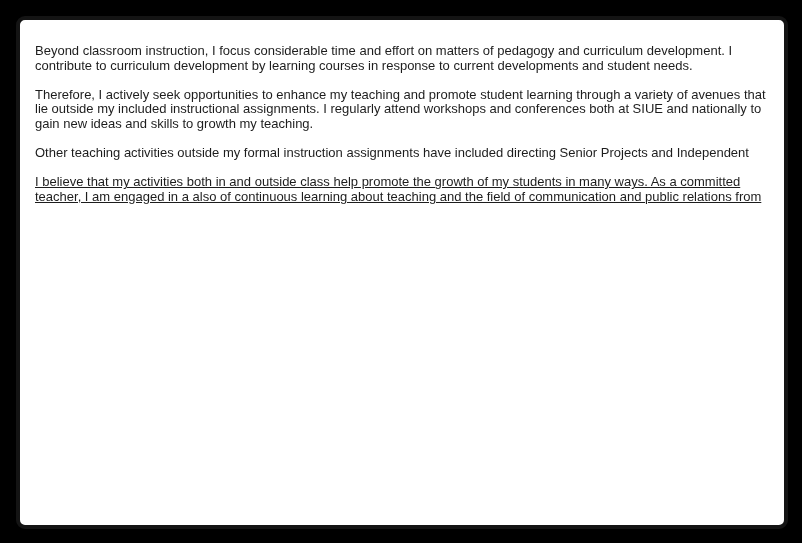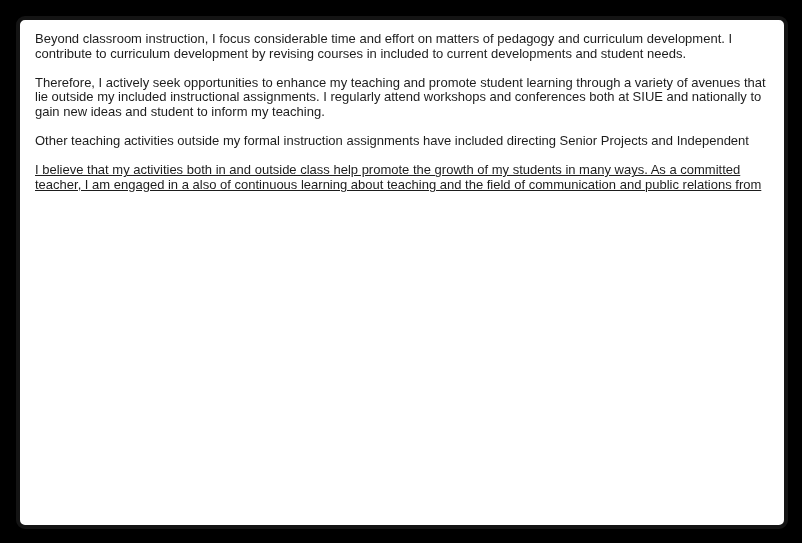--- a/index.html
+++ b/index.html
@@ -24,20 +24,21 @@
     background: var(--page-color, #ffffff);
     border: 4px solid #141414;
     border-radius: 9px;
     overflow: hidden;
   }
   .text-block {
     padding: 12px 2px 0 15px;
     color: var(--text-color, #1d1d1d);
     font-size: 13px;
     line-height: 14.6px;
+    margin-top: 12px;
   }
   .para {
     margin: 0 0 14.6px 0;
     padding: 0;
   }
   .para:last-child {
     margin-bottom: 0;
     text-decoration: underline;
   }
   .line {
@@ -47,27 +48,27 @@
 </style>
 </head>
 <body>
 
 <div class="canvas">
   <div class="sheet">
     <div class="text-block">
 
       <p class="para">
         <span class="line">Beyond classroom instruction, I focus considerable time and effort on matters of pedagogy and curriculum development. I</span>
-        <span class="line">contribute to curriculum development by revising courses in included to current developments and student needs.</span>
+        <span class="line">contribute to curriculum development by learning courses in response to current developments and student needs.</span>
       </p>
 
       <p class="para">
         <span class="line">Therefore, I actively seek opportunities to enhance my teaching and promote student learning through a variety of avenues that</span>
         <span class="line">lie outside my included instructional assignments. I regularly attend workshops and conferences both at SIUE and nationally to</span>
-        <span class="line">gain new ideas and student to inform my teaching.</span>
+        <span class="line">gain new ideas and skills to growth my teaching.</span>
       </p>
 
       <p class="para">
         <span class="line">Other teaching activities outside my formal instruction assignments have included directing Senior Projects and Independent</span>
       </p>
 
       <p class="para">
         <span class="line">I believe that my activities both in and outside class help promote the growth of my students in many ways. As a committed</span>
         <span class="line">teacher, I am engaged in a also of continuous learning about teaching and the field of communication and public relations from</span>
       </p>

